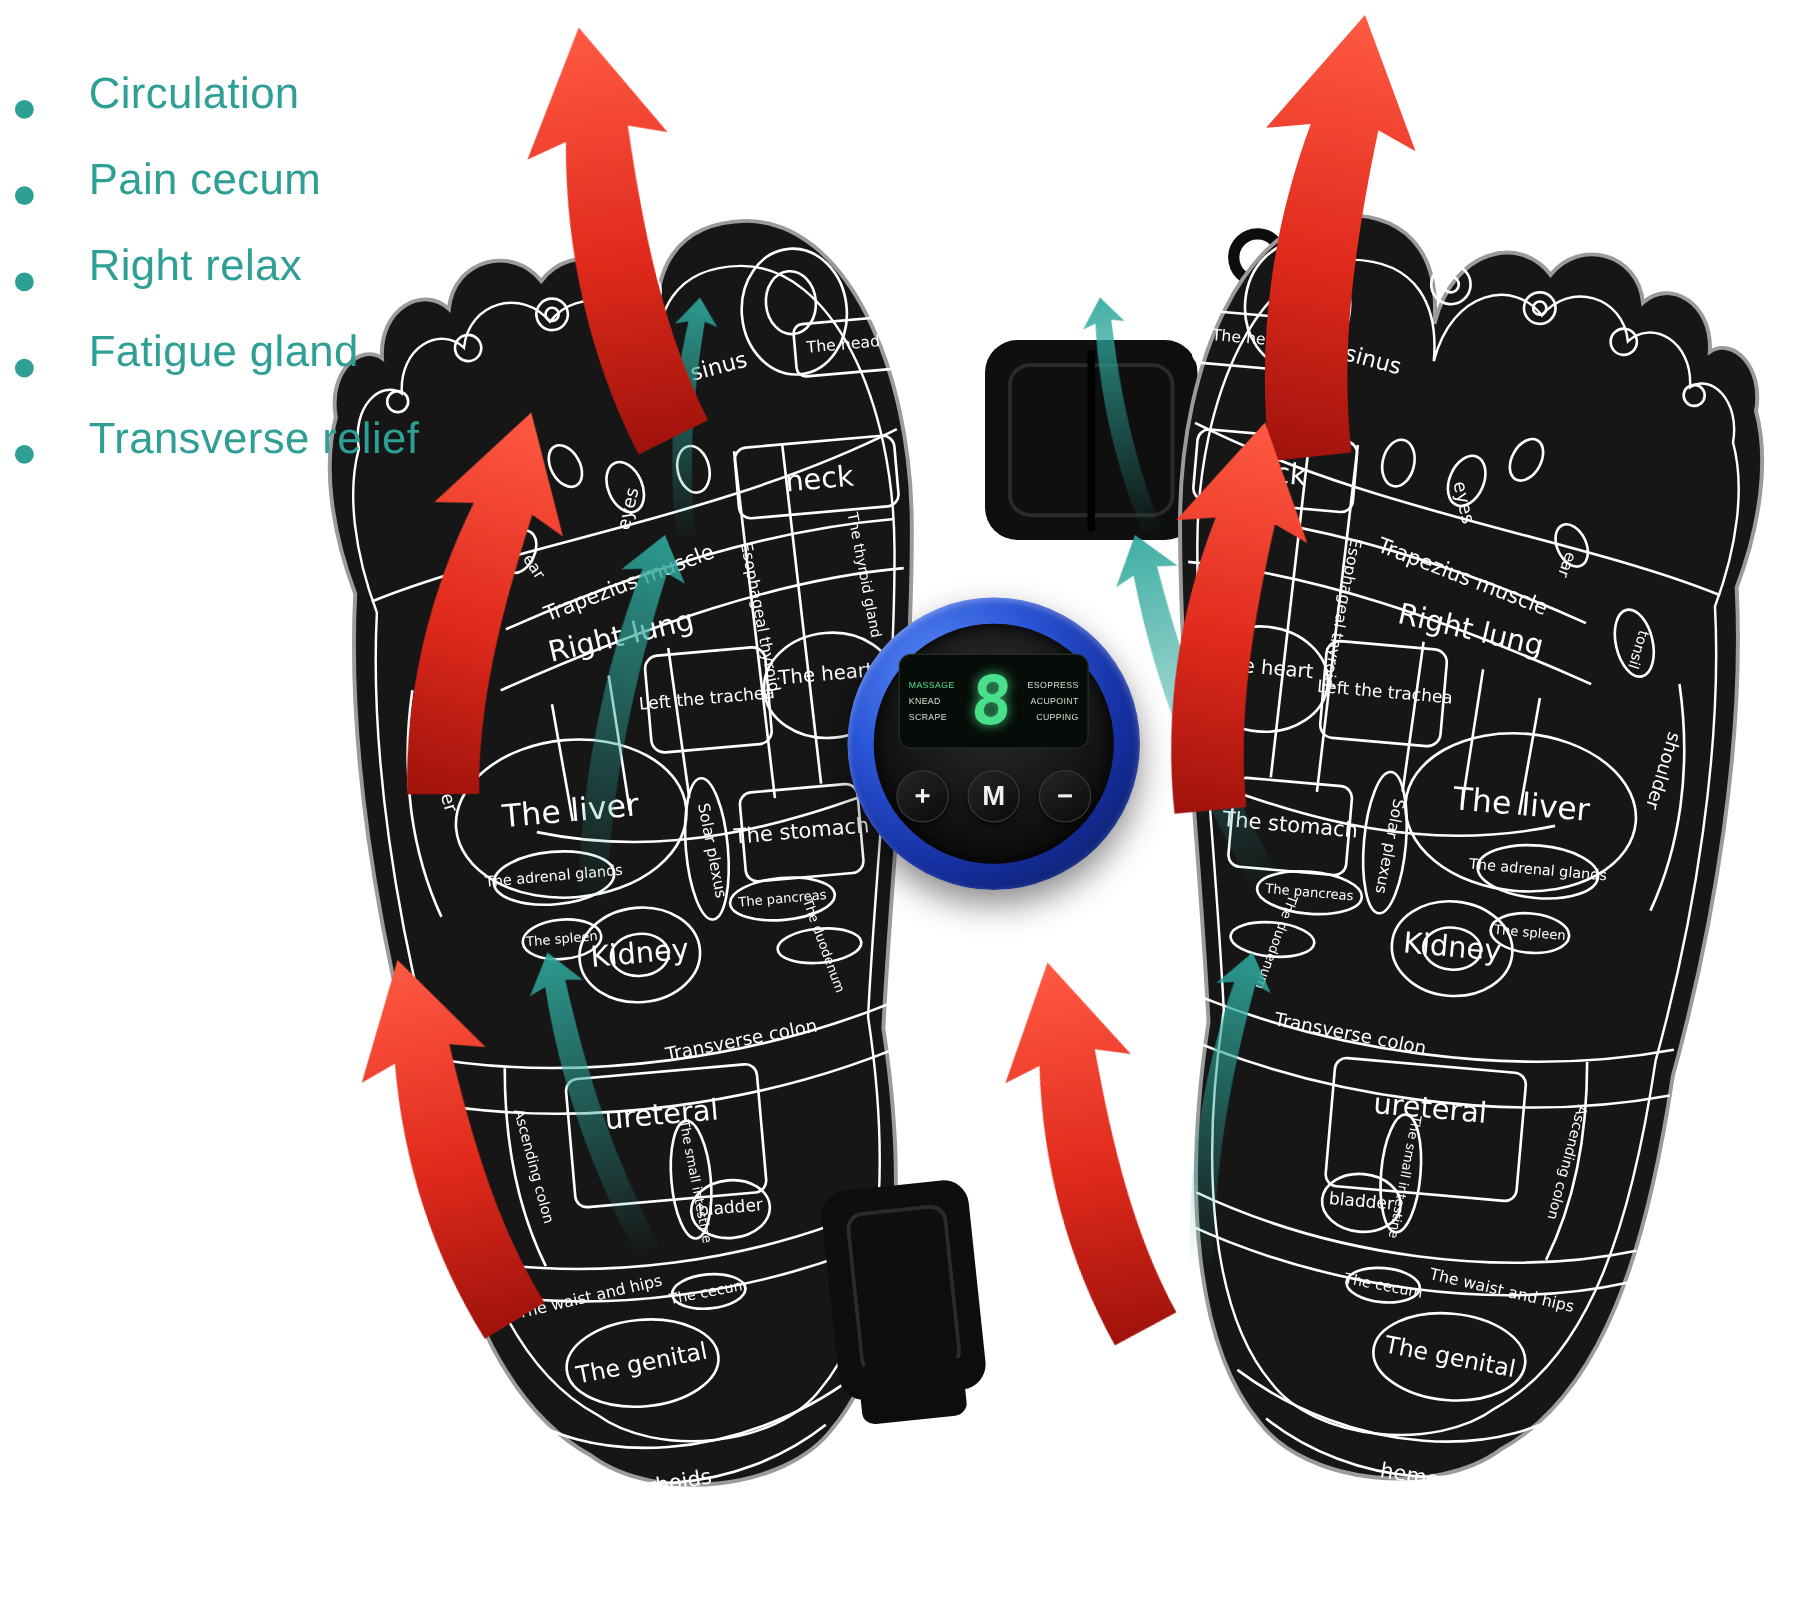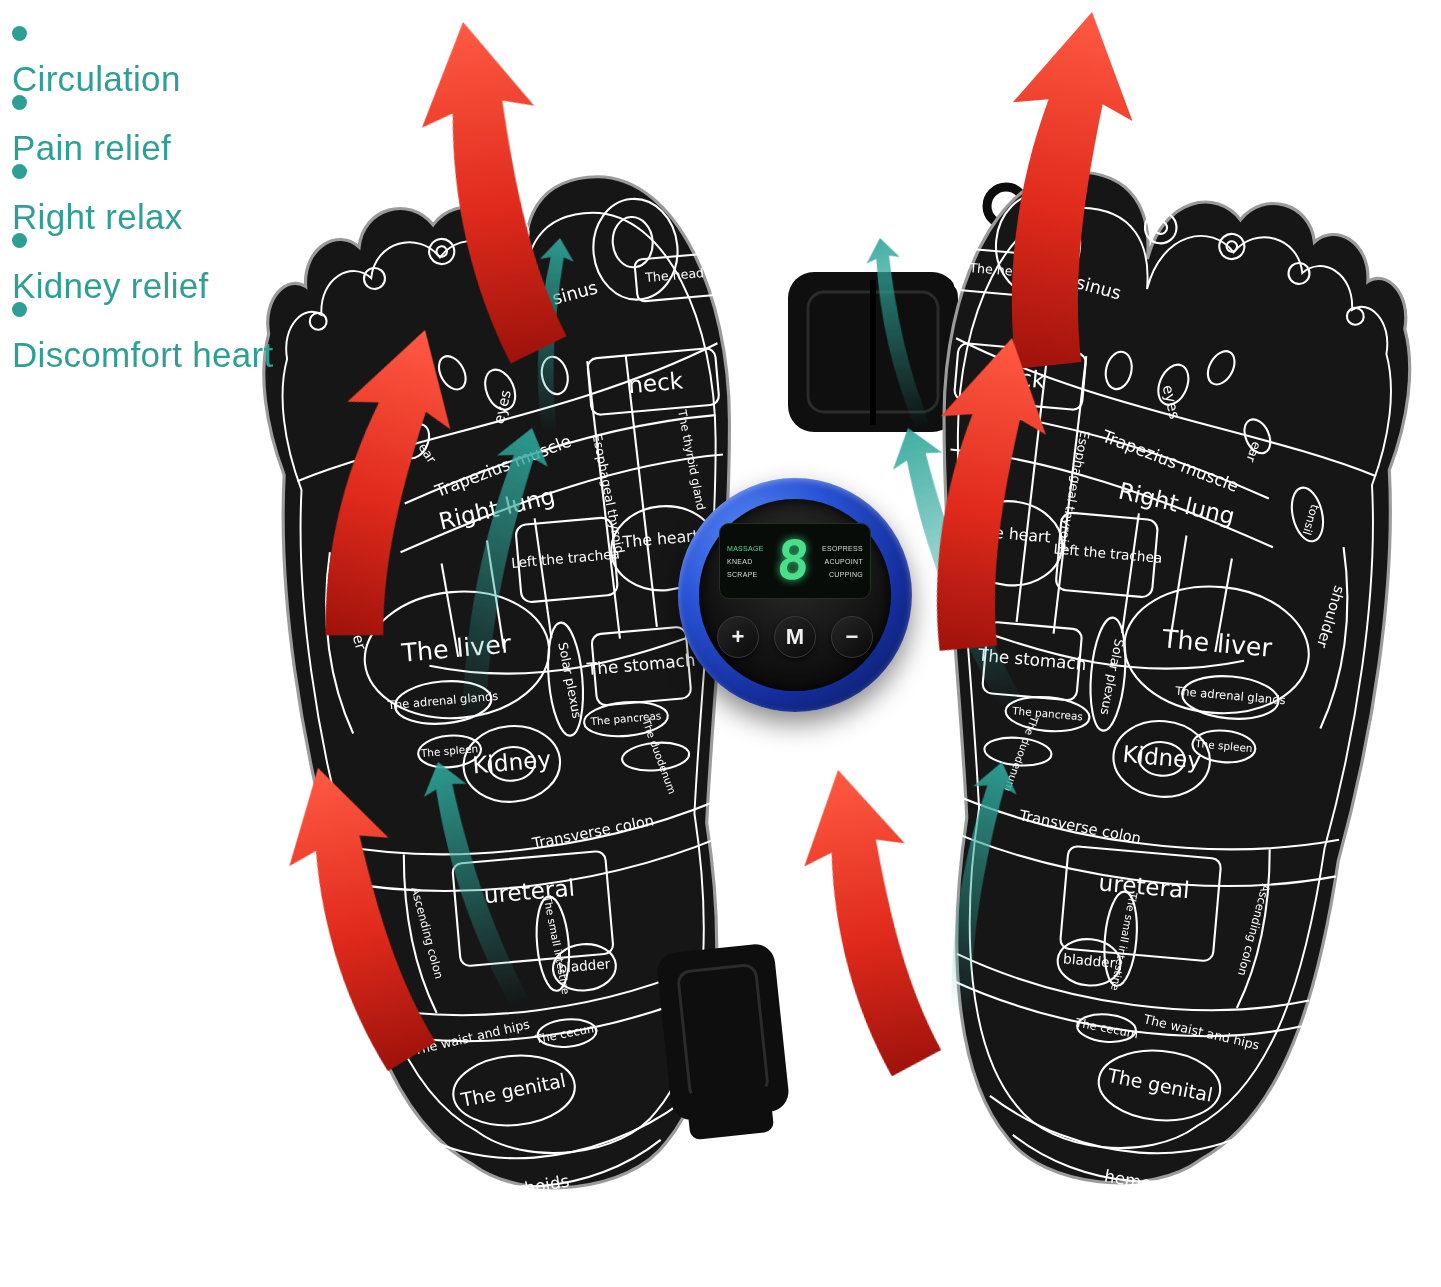--- a/index.html
+++ b/index.html
@@ -2,21 +2,21 @@
 <html><head>
 <meta charset="utf-8">
 <style>
   html,body{margin:0;padding:0;}
   body{
     width:1441px;height:1287px;position:relative;background:#ffffff;
     font-family:"Liberation Sans",sans-serif;overflow:hidden;
   }
   
   .benefits{position:absolute;top:26px;left:12px;z-index:8;}
-  .benefit{display:flex;align-items:flex-start;gap:18px;height:69px;flex-direction:column;}
+  .benefit{display:flex;align-items:flex-end;gap:44px;height:69px;}
   .benefit .dot{width:15px;height:15px;border-radius:50%;background:#2d9f94;flex:0 0 auto;}
   .benefit .label{color:#2d9f94;font-size:35px;letter-spacing:.3px;}
   
   svg.scene{position:absolute;left:0;top:0;z-index:1;}
   
   .controller{
     position:absolute;left:678px;top:478px;width:234px;height:234px;border-radius:50%;
     background:radial-gradient(circle at 32% 28%, #5b8cf5 0%, #2a55d8 35%, #142e9e 65%, #081443 100%);
     box-shadow:0 12px 26px rgba(0,0,0,.45), inset 0 2px 6px rgba(255,255,255,.35);
     z-index:6;display:flex;align-items:center;justify-content:center;
@@ -51,33 +51,33 @@
 </head>
 <body>
 
 <div class="benefits">
   <div class="benefit">
     <span class="dot"></span>
     <span class="label">Circulation</span>
   </div>
   <div class="benefit">
     <span class="dot"></span>
-    <span class="label">Pain relief</span>
+    <span class="label">Pain cecum</span>
   </div>
   <div class="benefit">
     <span class="dot"></span>
     <span class="label">Right relax</span>
   </div>
   <div class="benefit">
     <span class="dot"></span>
-    <span class="label">Kidney relief</span>
-  </div>
-  <div class="benefit">
-    <span class="dot"></span>
-    <span class="label">Discomfort heart</span>
+    <span class="label">Fatigue gland</span>
+  </div>
+  <div class="benefit">
+    <span class="dot"></span>
+    <span class="label">Transverse relief</span>
   </div>
 </div>
 
 <svg class="scene" width="1441" height="1287" viewBox="0 0 1441 1287">
   <defs>
     <linearGradient id="redG" x1="0" y1="1" x2="0" y2="0">
       <stop offset="0" stop-color="#9e120b"></stop>
       <stop offset="0.45" stop-color="#e02a1c"></stop>
       <stop offset="1" stop-color="#ff5a43"></stop>
     </linearGradient>

